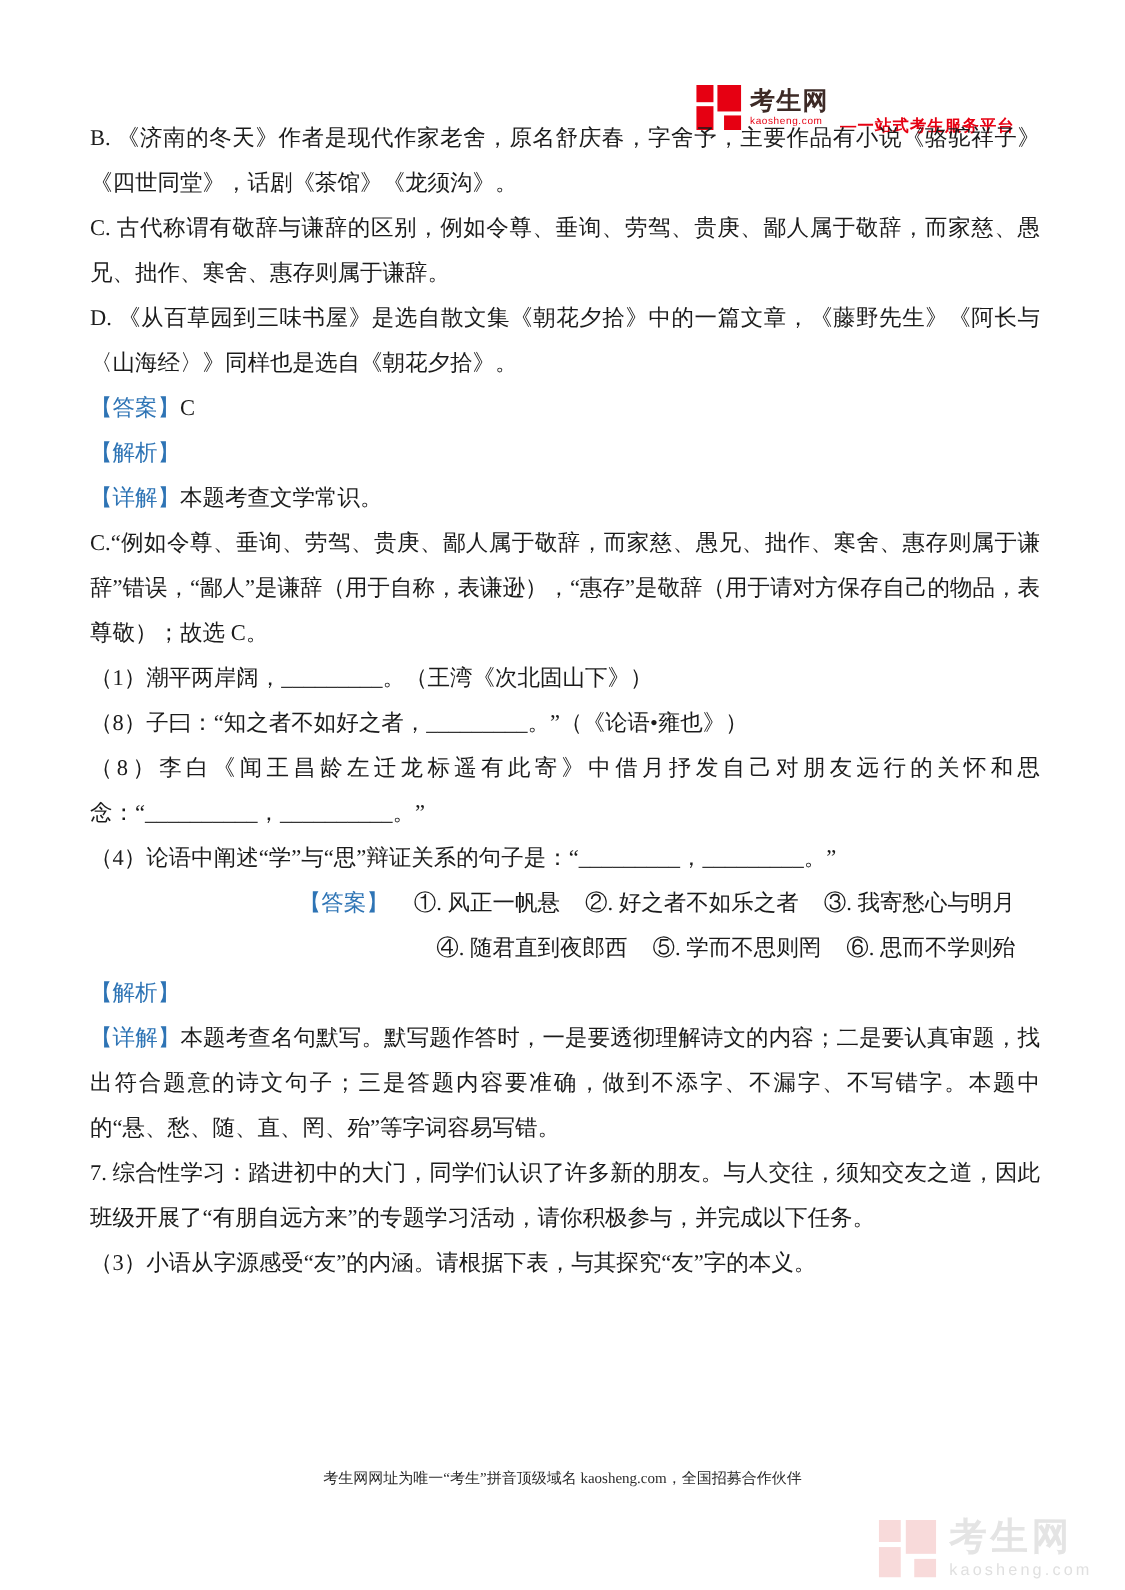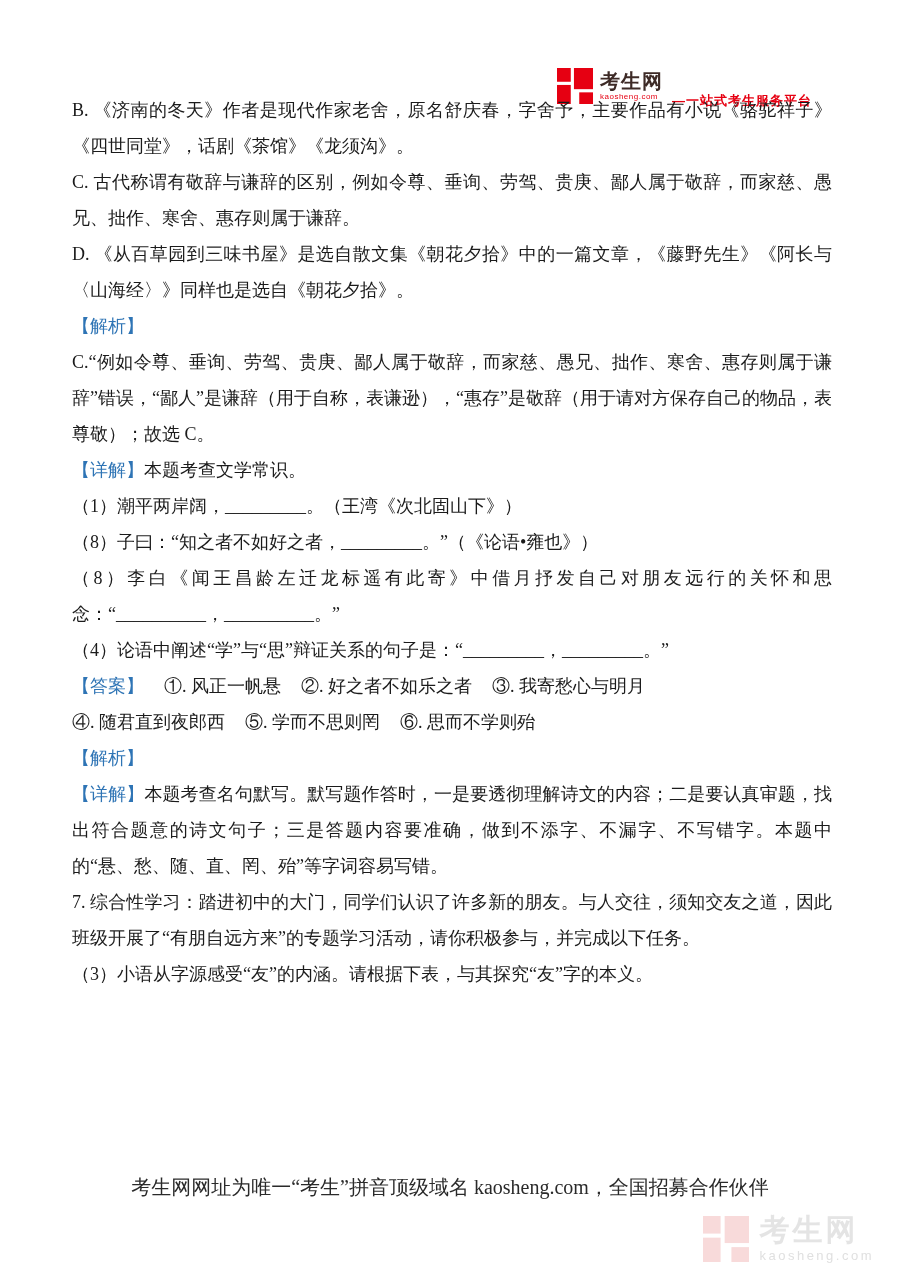--- a/index.html
+++ b/index.html
@@ -31,27 +31,27 @@
     font-size:13px;font-weight:bold;color:#e60012;
     align-self:flex-end;padding-bottom:3px;margin-left:2px;letter-spacing:1px;margin-top:34px;
   }
   
   .content{
     position:absolute;left:72px;top:92px;width:760px;
     font-size:18px;line-height:36px;text-align:justify;
   }
   .para{margin:0;}
   .marker{color:#2e74b5;}
-  .ans-para{text-align:left;}
+  .ans-para{text-align:right;}
   .ans-marker{color:#2e74b5;margin-right:20px;}
   .ans-item{display:inline-block;margin-right:20px;}
   
   .footer-note{
     position:absolute;left:0;right:0;top:1174px;
-    text-align:center;font-size:20px;color:#2a2a2a;
+    text-align:center;font-size:12px;color:#2a2a2a;
   }
   
   .watermark{
     position:absolute;right:26px;bottom:10px;
     display:flex;align-items:center;gap:10px;opacity:1;
   }
   .wm-icon{color:#f8dada;line-height:0;}
   .wm-text{display:flex;flex-direction:column;line-height:1;}
   .wm-name{
     font-family:"Liberation Sans","DejaVu Sans",sans-serif;
@@ -80,23 +80,24 @@
       <span class="brand-name">考生网</span>
       <span class="brand-domain">kaosheng.com</span>
     </span>
     <span class="brand-tagline">—一站式考生服务平台</span>
   </div>
 
   <div class="content">
     <p class="para">B. 《济南的冬天》作者是现代作家老舍，原名舒庆春，字舍予，主要作品有小说《骆驼祥子》《四世同堂》，话剧《茶馆》《龙须沟》。</p>
     <p class="para">C. 古代称谓有敬辞与谦辞的区别，例如令尊、垂询、劳驾、贵庚、鄙人属于敬辞，而家慈、愚兄、拙作、寒舍、惠存则属于谦辞。</p>
     <p class="para">D. 《从百草园到三味书屋》是选自散文集《朝花夕拾》中的一篇文章，《藤野先生》《阿长与〈山海经〉》同样也是选自《朝花夕拾》。</p>
+    <p class="para"><span class="marker">【答案】</span><span>C</span></p>
     <p class="para"><span class="marker">【解析】</span></p>
+    <p class="para"><span class="marker">【详解】</span><span>本题考查文学常识。</span></p>
     <p class="para">C.“例如令尊、垂询、劳驾、贵庚、鄙人属于敬辞，而家慈、愚兄、拙作、寒舍、惠存则属于谦辞”错误，“鄙人”是谦辞（用于自称，表谦逊），“惠存”是敬辞（用于请对方保存自己的物品，表尊敬）；故选 C。</p>
-    <p class="para"><span class="marker">【详解】</span><span>本题考查文学常识。</span></p>
     <p class="para">（1）潮平两岸阔，_________。（王湾《次北固山下》）</p>
     <p class="para">（8）子曰：“知之者不如好之者，_________。”（《论语•雍也》）</p>
     <p class="para">（8）李白《闻王昌龄左迁龙标遥有此寄》中借月抒发自己对朋友远行的关怀和思念：“__________，__________。”</p>
     <p class="para">（4）论语中阐述“学”与“思”辩证关系的句子是：“_________，_________。”</p>
     <p class="para ans-para"><span class="ans-marker">【答案】</span><span class="ans-item">①. 风正一帆悬</span><span class="ans-item">②. 好之者不如乐之者</span><span class="ans-item">③. 我寄愁心与明月</span><span class="ans-item">④. 随君直到夜郎西</span><span class="ans-item">⑤. 学而不思则罔</span><span class="ans-item">⑥. 思而不学则殆</span></p>
     <p class="para"><span class="marker">【解析】</span></p>
     <p class="para"><span class="marker">【详解】</span><span>本题考查名句默写。默写题作答时，一是要透彻理解诗文的内容；二是要认真审题，找出符合题意的诗文句子；三是答题内容要准确，做到不添字、不漏字、不写错字。本题中的“悬、愁、随、直、罔、殆”等字词容易写错。</span></p>
     <p class="para">7. 综合性学习：踏进初中的大门，同学们认识了许多新的朋友。与人交往，须知交友之道，因此班级开展了“有朋自远方来”的专题学习活动，请你积极参与，并完成以下任务。</p>
     <p class="para">（3）小语从字源感受“友”的内涵。请根据下表，与其探究“友”字的本义。</p>
   </div>

